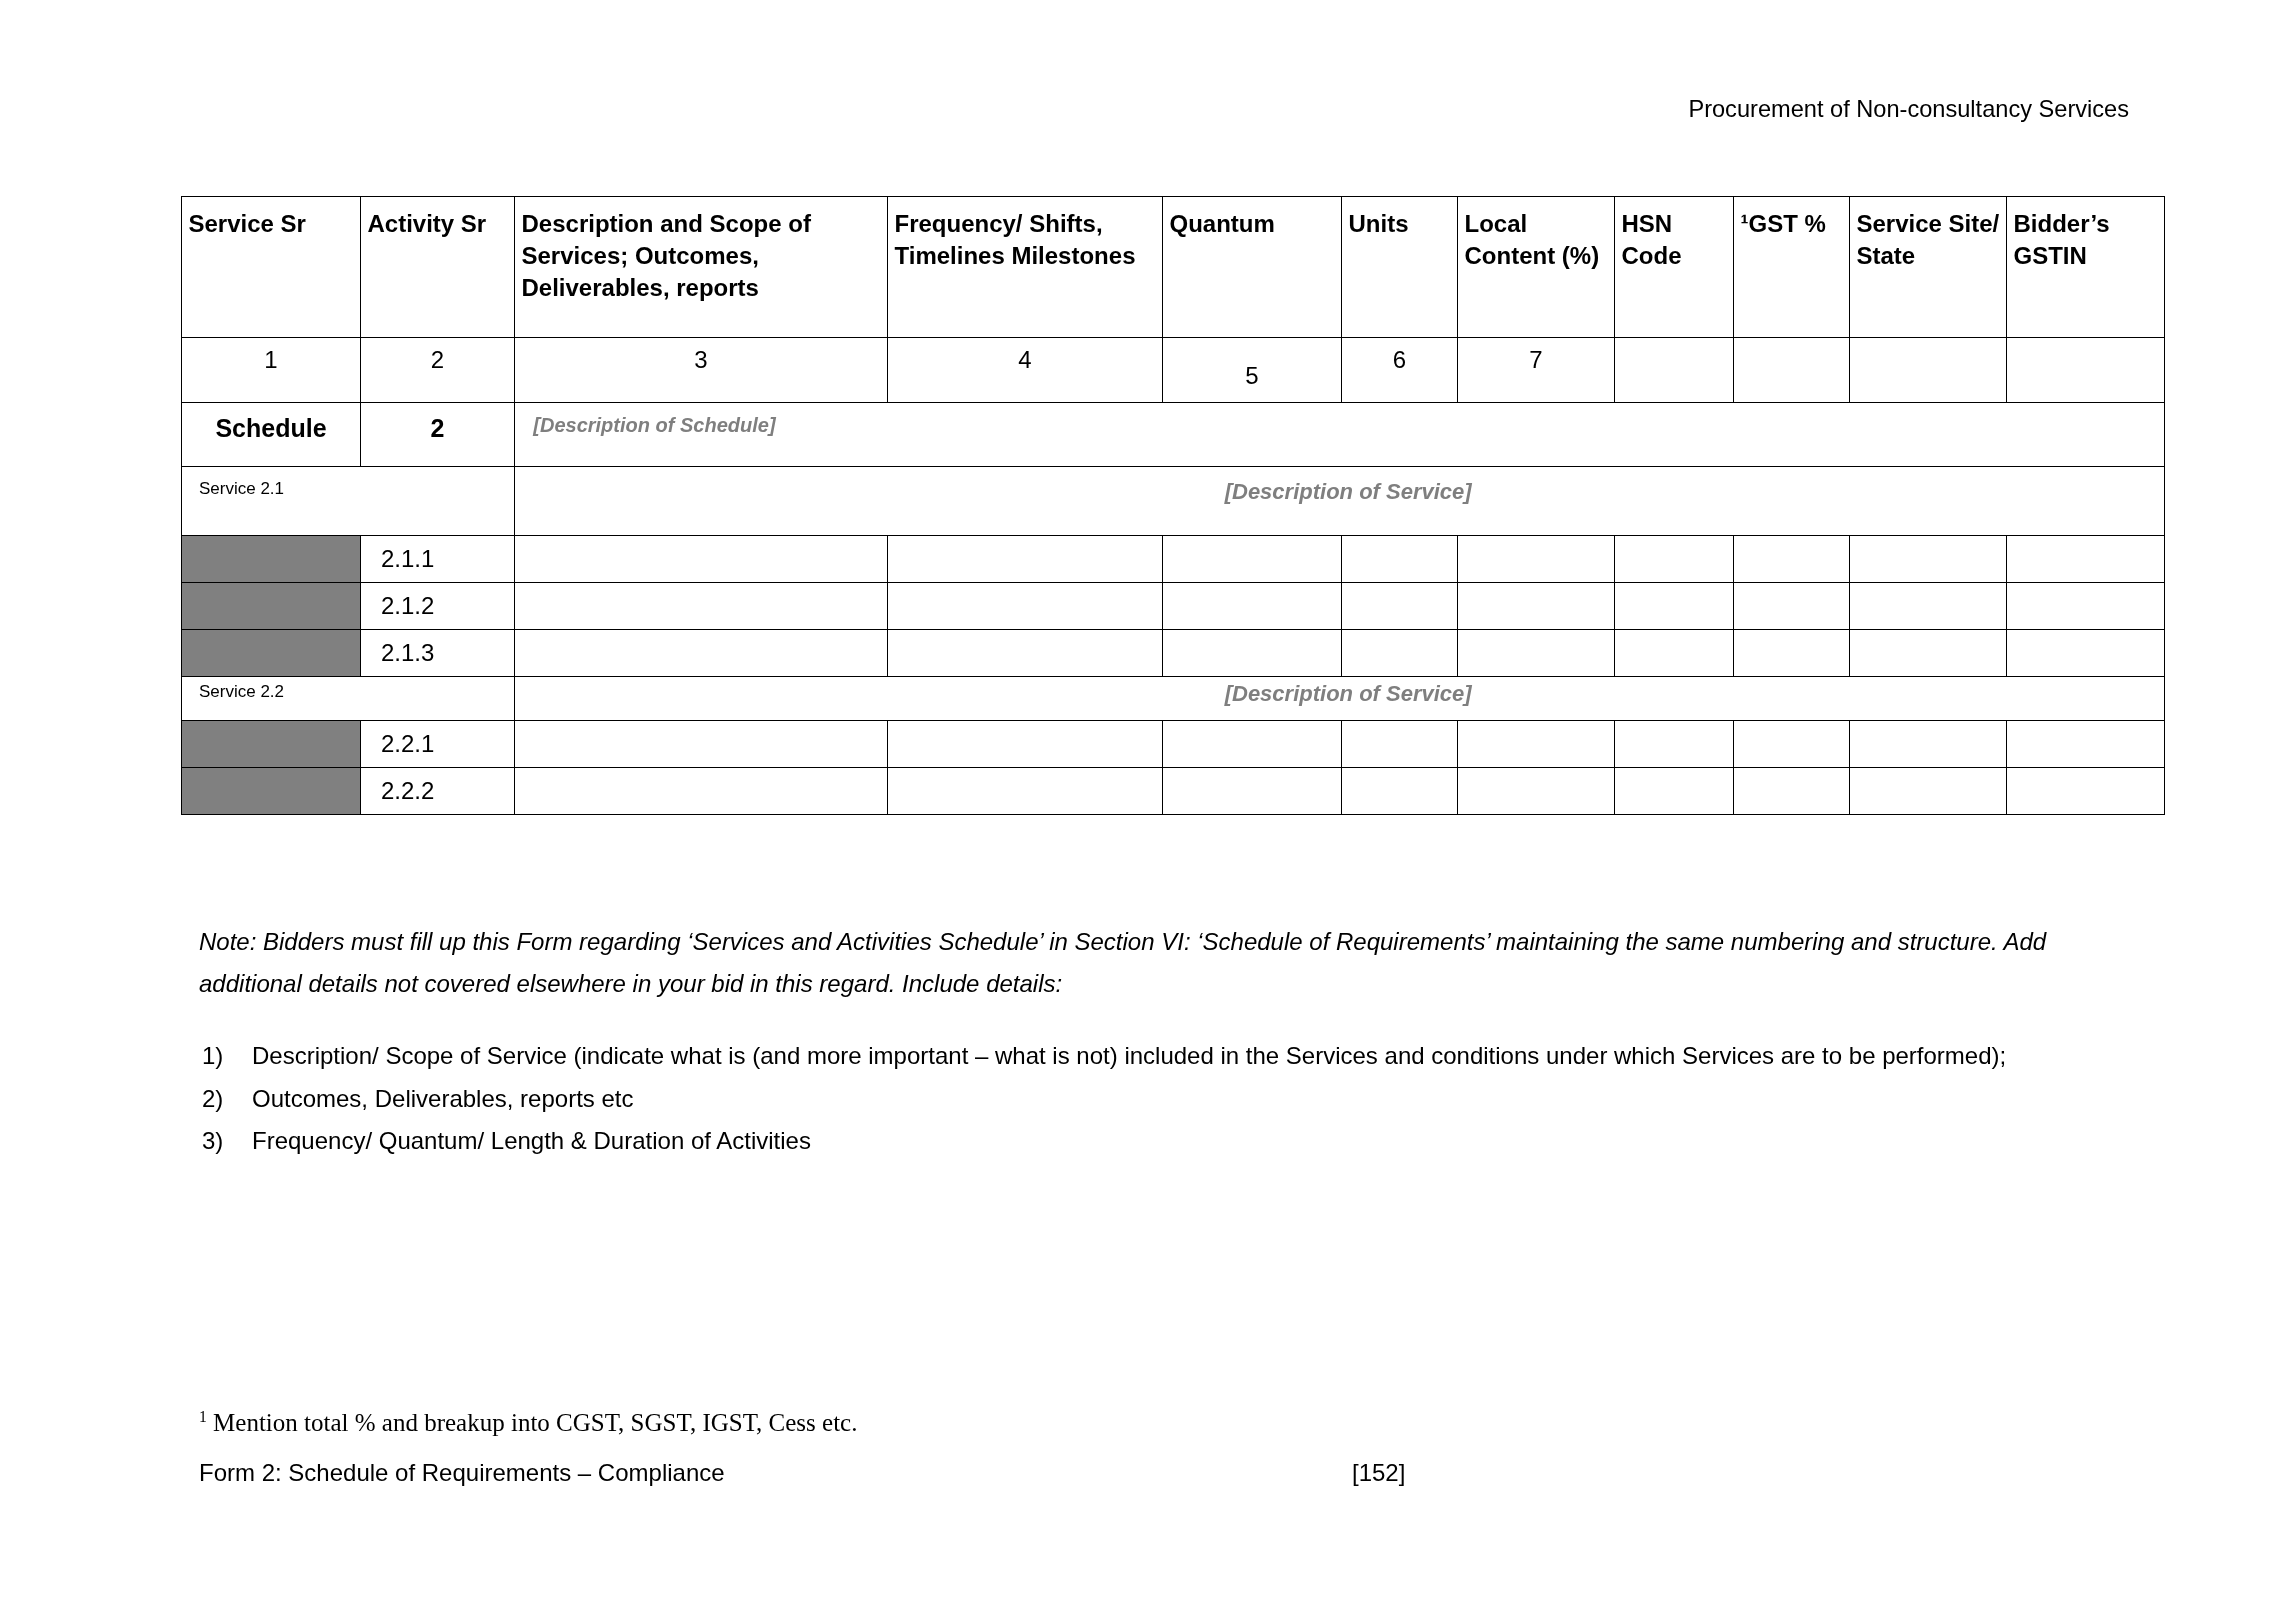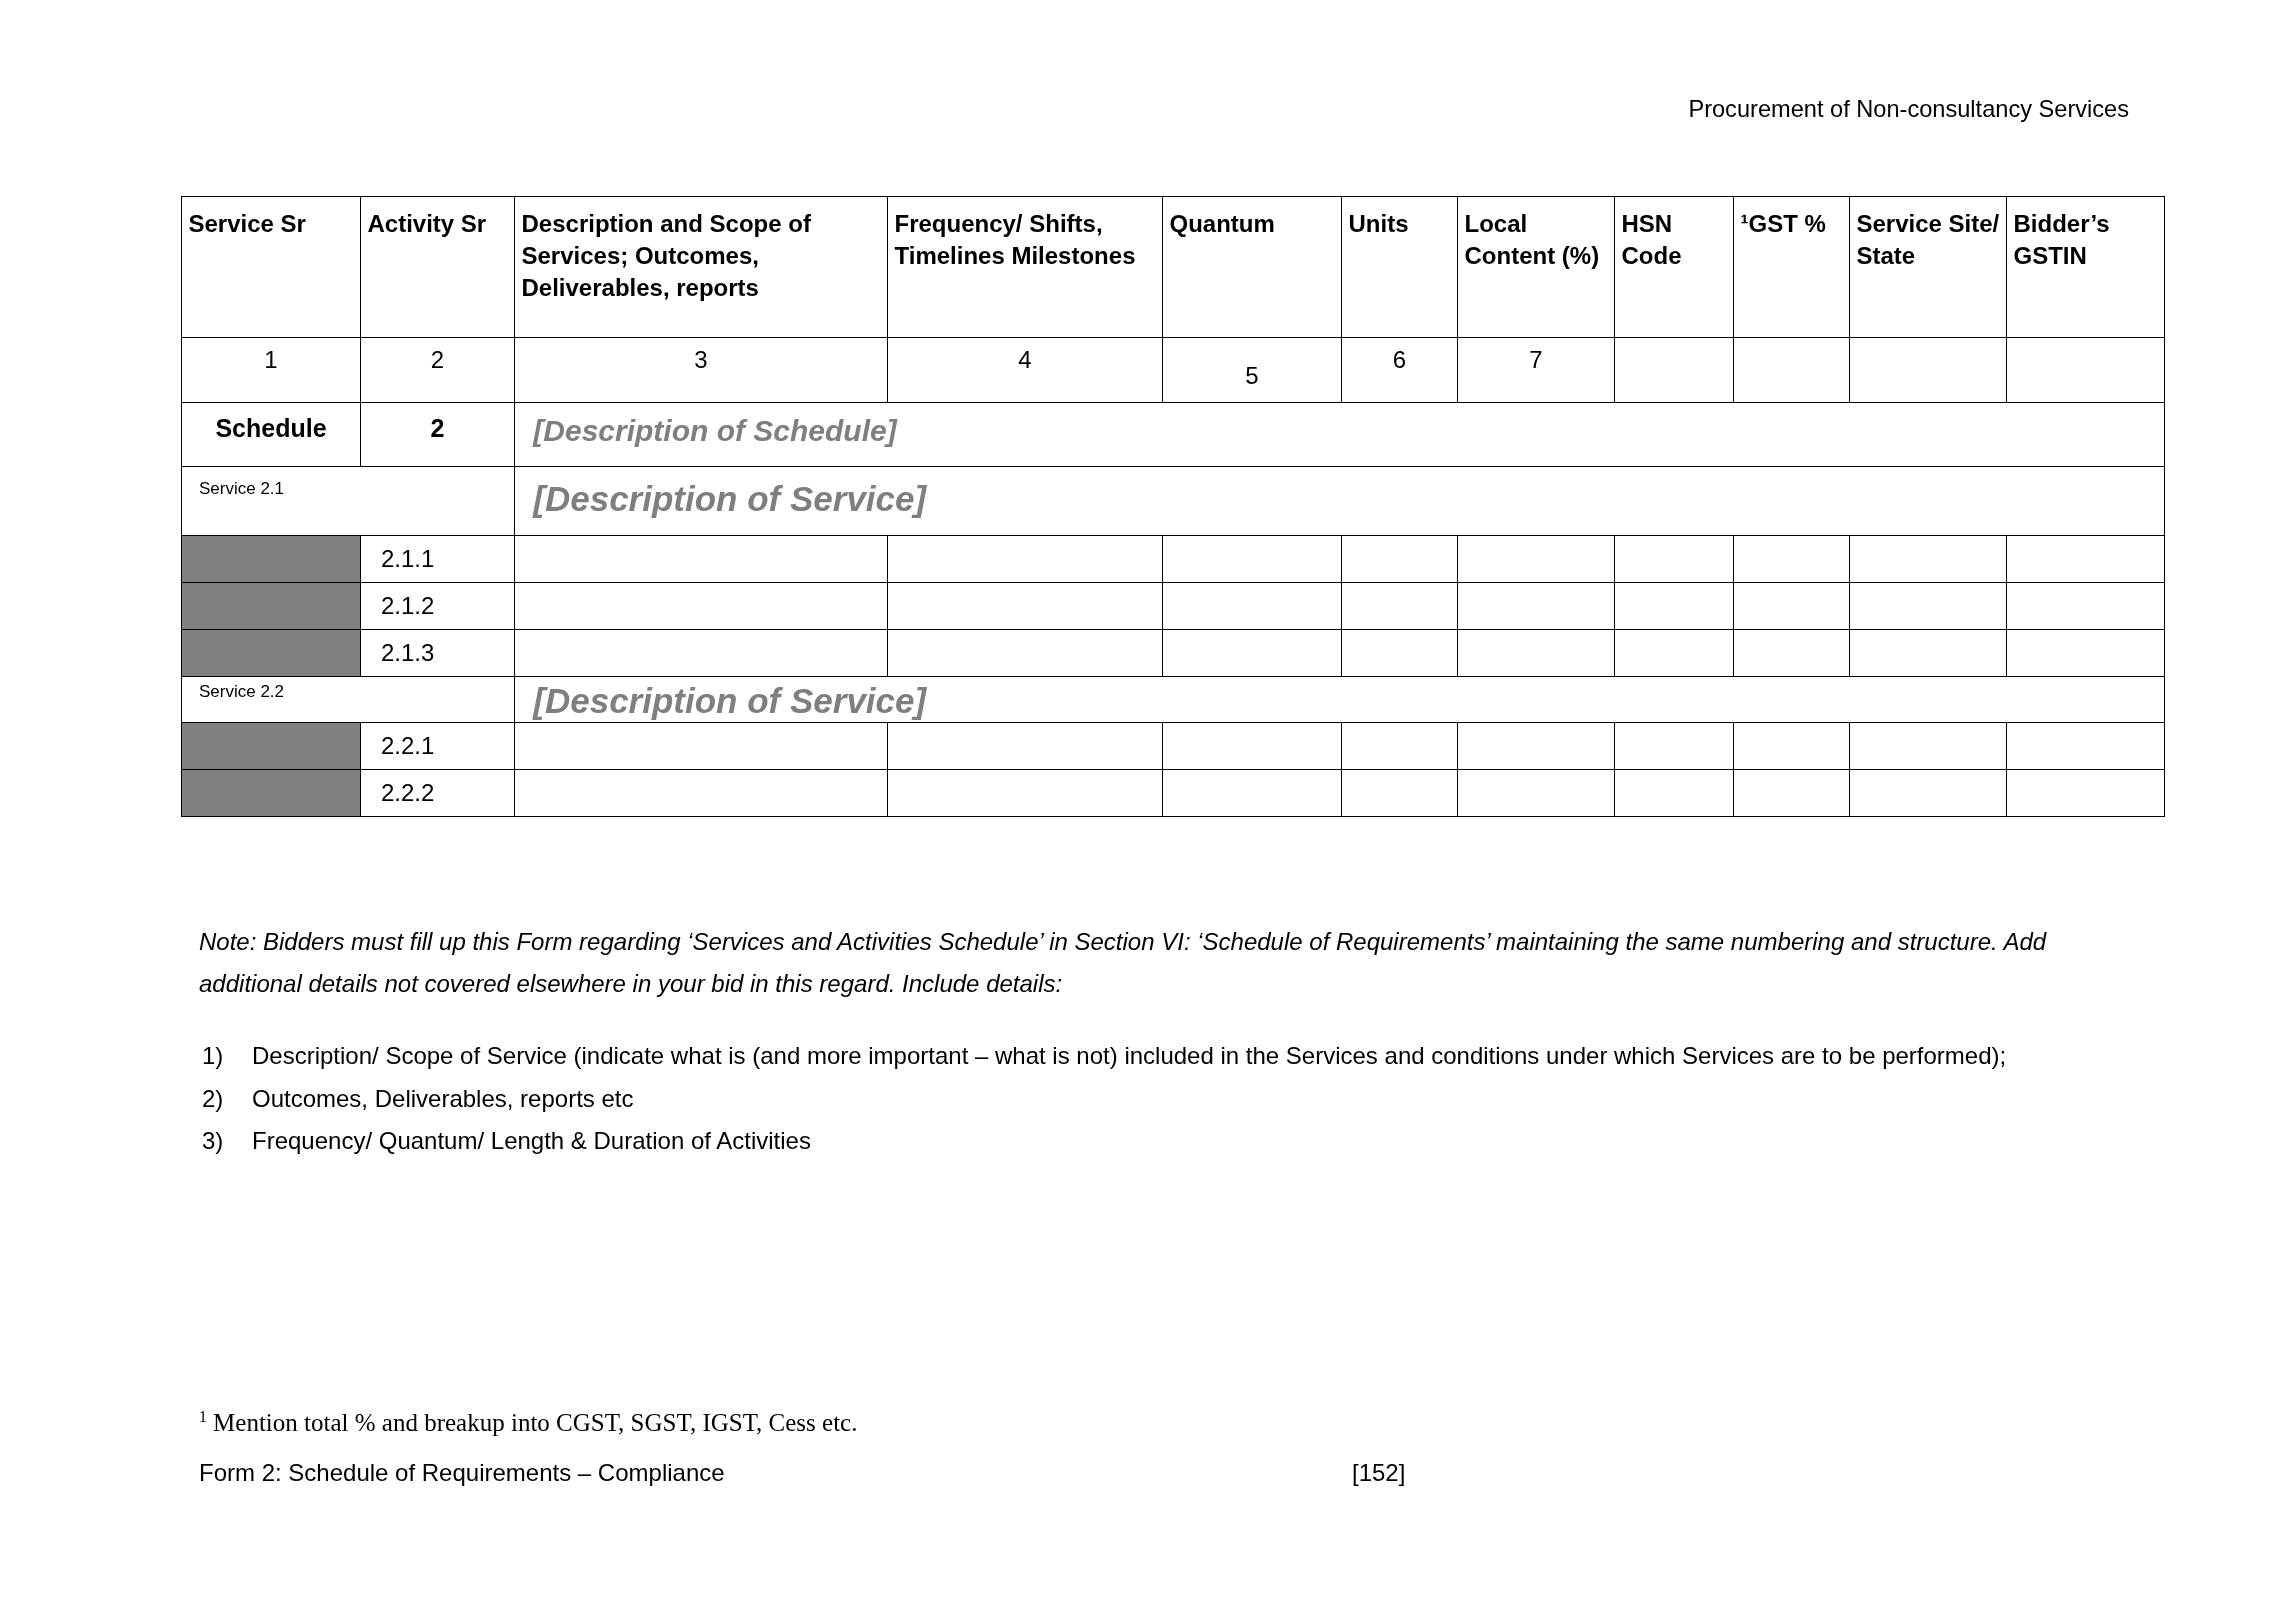--- a/index.html
+++ b/index.html
@@ -62,22 +62,22 @@
     font-size:25px;
   }
 
   .ph {
     color:#7f7f7f;
     font-weight:700;
     font-style:italic;
     text-align:left;
     padding-left:18.3px;
   }
-  .ph-schedule { font-size:30px; }
-  .ph-service  { font-size:35px; }
+  .ph-schedule { font-size:20px; }
+  .ph-service  { font-size:22px;text-align:center; }
 
   .service-row td { height:69px; vertical-align:top; }
   .service-row .svc-label {
     font-size:17px;
     padding:11.8px 0 0 17px;
     font-weight:400;
   }
   .service-row .ph-service { padding-top:11.8px; }
 
   .service-row.short td { height:44px; }

